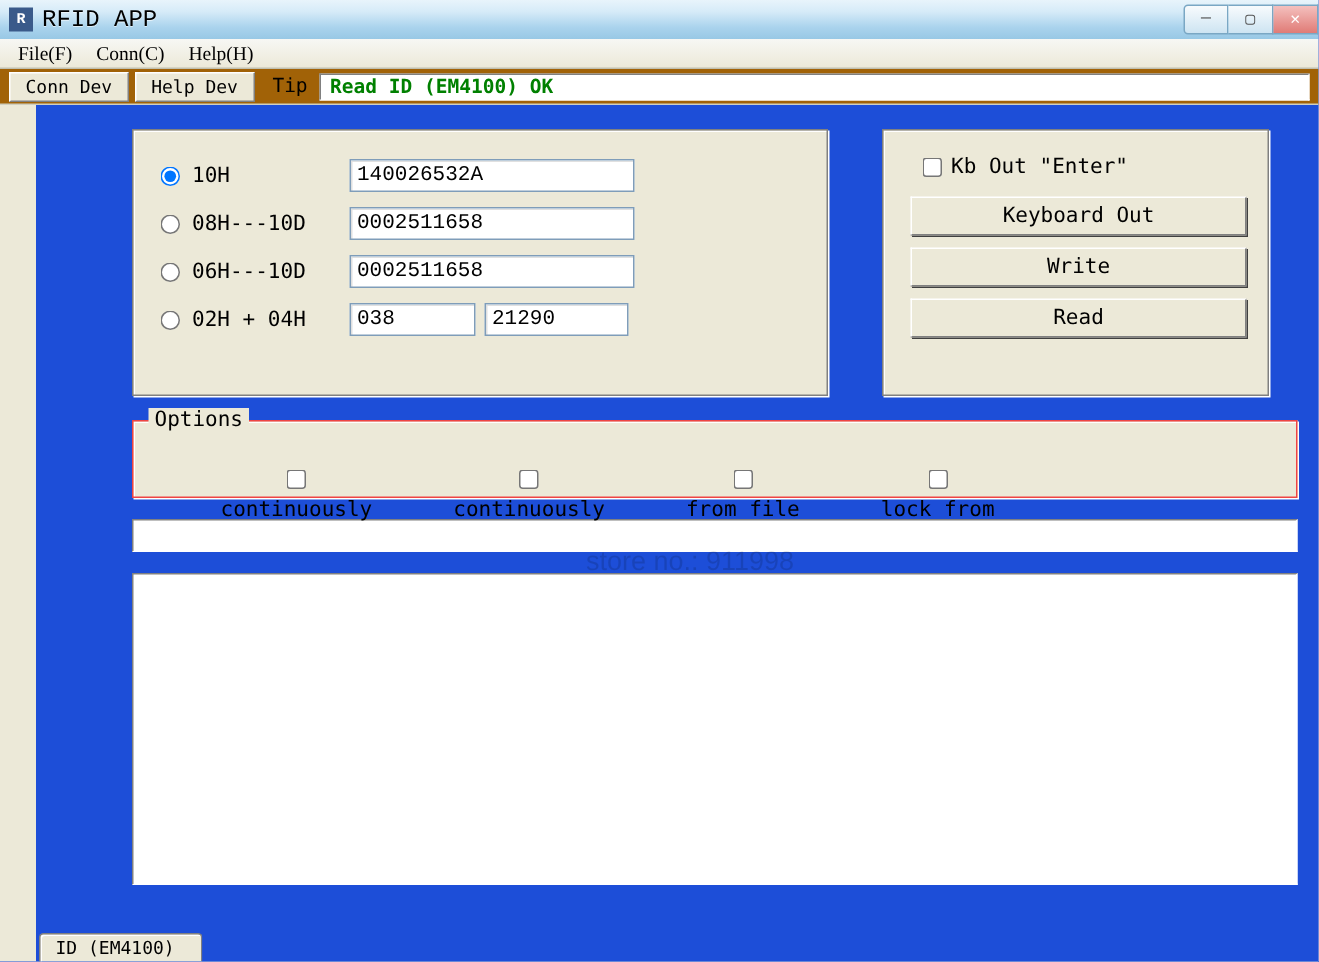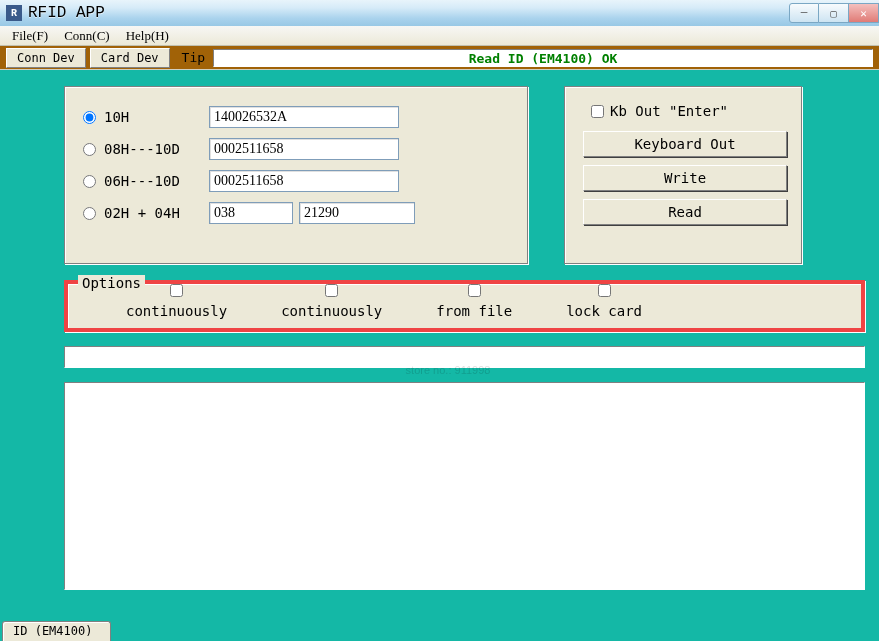--- a/index.html
+++ b/index.html
@@ -72,27 +72,27 @@
       flex: 1;
       height: 18px;
       background: #fff;
       border: 1px solid #808080;
       border-top-color: #808080; border-left-color: #808080;
       border-right-color: #fff; border-bottom-color: #fff;
       padding: 1px 6px;
       color: #008000;
       font-family: "SimSun", monospace;
       font-weight: bold;
-      text-align: center;
     }
     .client-area {
-      background: #14b8a6;
+      background: #1d4ed8;
       padding: 16px 0 0 0;
       height: 571px;
       position: relative;
+      margin-left: 24px;
     }
     .top-panel {
       display: flex;
       margin: 0 14px 0 64px;
       gap: 36px;
       height: 178px;
     }
     .radio-group-box, .right-group-box {
       border: 1px solid #808080;
       box-shadow: inset 1px 1px 0 #fff, 1px 1px 0 #fff;
@@ -107,52 +107,52 @@
       height: 24px; margin-bottom: 8px;
     }
     .radio-label {
       display: flex; align-items: center;
       width: 130px;
       font-family: "SimSun", monospace;
       font-size: 14px; gap: 8px;
     }
     .radio-label input[type=radio] { margin-left: 4px; }
     .text-input {
-      font-family: Liberation Serif, serif;
+      font-family: Liberation Mono, monospace;
       font-size: 14px;
       height: 22px;
       padding: 2px 4px;
       background: #fff;
       border: 1px solid #7f9db9;
       box-shadow: inset 1px 1px 0 #e0e0e0;
     }
     .wide-input { width: 190px; }
     .split-a { width: 84px; margin-right: 6px; }
-    .split-b { width: 116px; }
+    .split-b { width: 96px; }
     .kb-check {
       display: flex; align-items: center; gap: 6px;
       font-family: "SimSun", monospace; font-size: 14px;
       margin: 0 0 10px 12px; height: 20px;
     }
     .action-btn {
       display: block;
-      width: 204px; height: 26px;
+      width: 224px; height: 26px;
       margin: 0 0 8px 4px;
       font-family: "SimSun", monospace; font-size: 14px;
       background: #ece9d8;
       border: 1px solid #808080;
       border-top-color: #fff; border-left-color: #fff;
       box-shadow: 1px 1px 0 #404040;
       text-align: center;
     }
     .options-frame {
       margin: 16px 14px 0 64px;
-      border: 4px solid #ef4444;
+      border: 1px solid #ef4444;
       box-shadow: inset 1px 1px 0 #fff, 1px 1px 0 #fff;
-      padding: 0 20px 10px 20px;
+      padding: 32px 20px 10px 20px;
       position: relative;
       background: #ece9d8;
       height: 52px;
     }
     .options-legend {
       position: absolute; top: -9px; left: 10px;
       background: #ece9d8; padding: 0 4px;
       font-family: "SimSun", monospace; font-size: 14px;
     }
     .options-row { display: flex; gap: 54px; padding-left: 38px; }
@@ -173,37 +173,37 @@
       height: 208px;
       background: #fff;
       border: 1px solid #808080;
       border-top-color: #808080; border-left-color: #808080;
       border-right-color: #fff; border-bottom-color: #fff;
     }
     .status-tab {
       position: absolute;
       left: 2px; bottom: 0;
       height: 20px;
-      display: flex; 
+      display: flex; align-items: center;
     }
     .status-tab-inner {
       border: 1px solid #808080;
       border-bottom: none;
       border-top-left-radius: 3px; border-top-right-radius: 3px;
       background: #ece9d8;
       padding: 2px 18px 2px 10px;
       font-family: "SimSun", monospace; font-size: 12px;
       box-shadow: inset 1px 1px 0 #fff;
     }
     .watermark {
       position: absolute;
       top: 294px; left: 0; right: 0;
       text-align: center;
       font-family: Arial, sans-serif;
-      font-size: 11px;
+      font-size: 18px;
       color: rgba(0,0,0,0.14);
       pointer-events: none;
       padding-left: 17px;
     }
   </style>
 </head>
 <body>
 
 <div class="titlebar">
   <div class="titlebar-left">
@@ -218,21 +218,21 @@
 </div>
 
 <div class="menubar">
   <div class="menu-item">File(F)</div>
   <div class="menu-item">Conn(C)</div>
   <div class="menu-item">Help(H)</div>
 </div>
 
 <div class="toolbar-row">
   <button class="tool-btn">Conn Dev</button>
-  <button class="tool-btn">Card Dev</button>
+  <button class="tool-btn">Help Dev</button>
   <span class="tip-label">Tip</span>
   <div class="tip-text">Read ID (EM4100) OK</div>
 </div>
 
 <div class="client-area">
 
   <div class="top-panel">
 
     <div class="radio-group-box">
       <div class="radio-row">
@@ -287,21 +287,21 @@
       <label class="opt-check">
         <input type="checkbox" style="">
         <span>continuously</span>
       </label>
       <label class="opt-check">
         <input type="checkbox" style="">
         <span>from file</span>
       </label>
       <label class="opt-check">
         <input type="checkbox" style="">
-        <span>lock card</span>
+        <span>lock from</span>
       </label>
     </div>
   </div>
 
   <div class="blank-bar"></div>
 
   <div class="big-area"></div>
 
   <div class="status-tab">
     <div class="status-tab-inner">ID (EM4100)</div>

